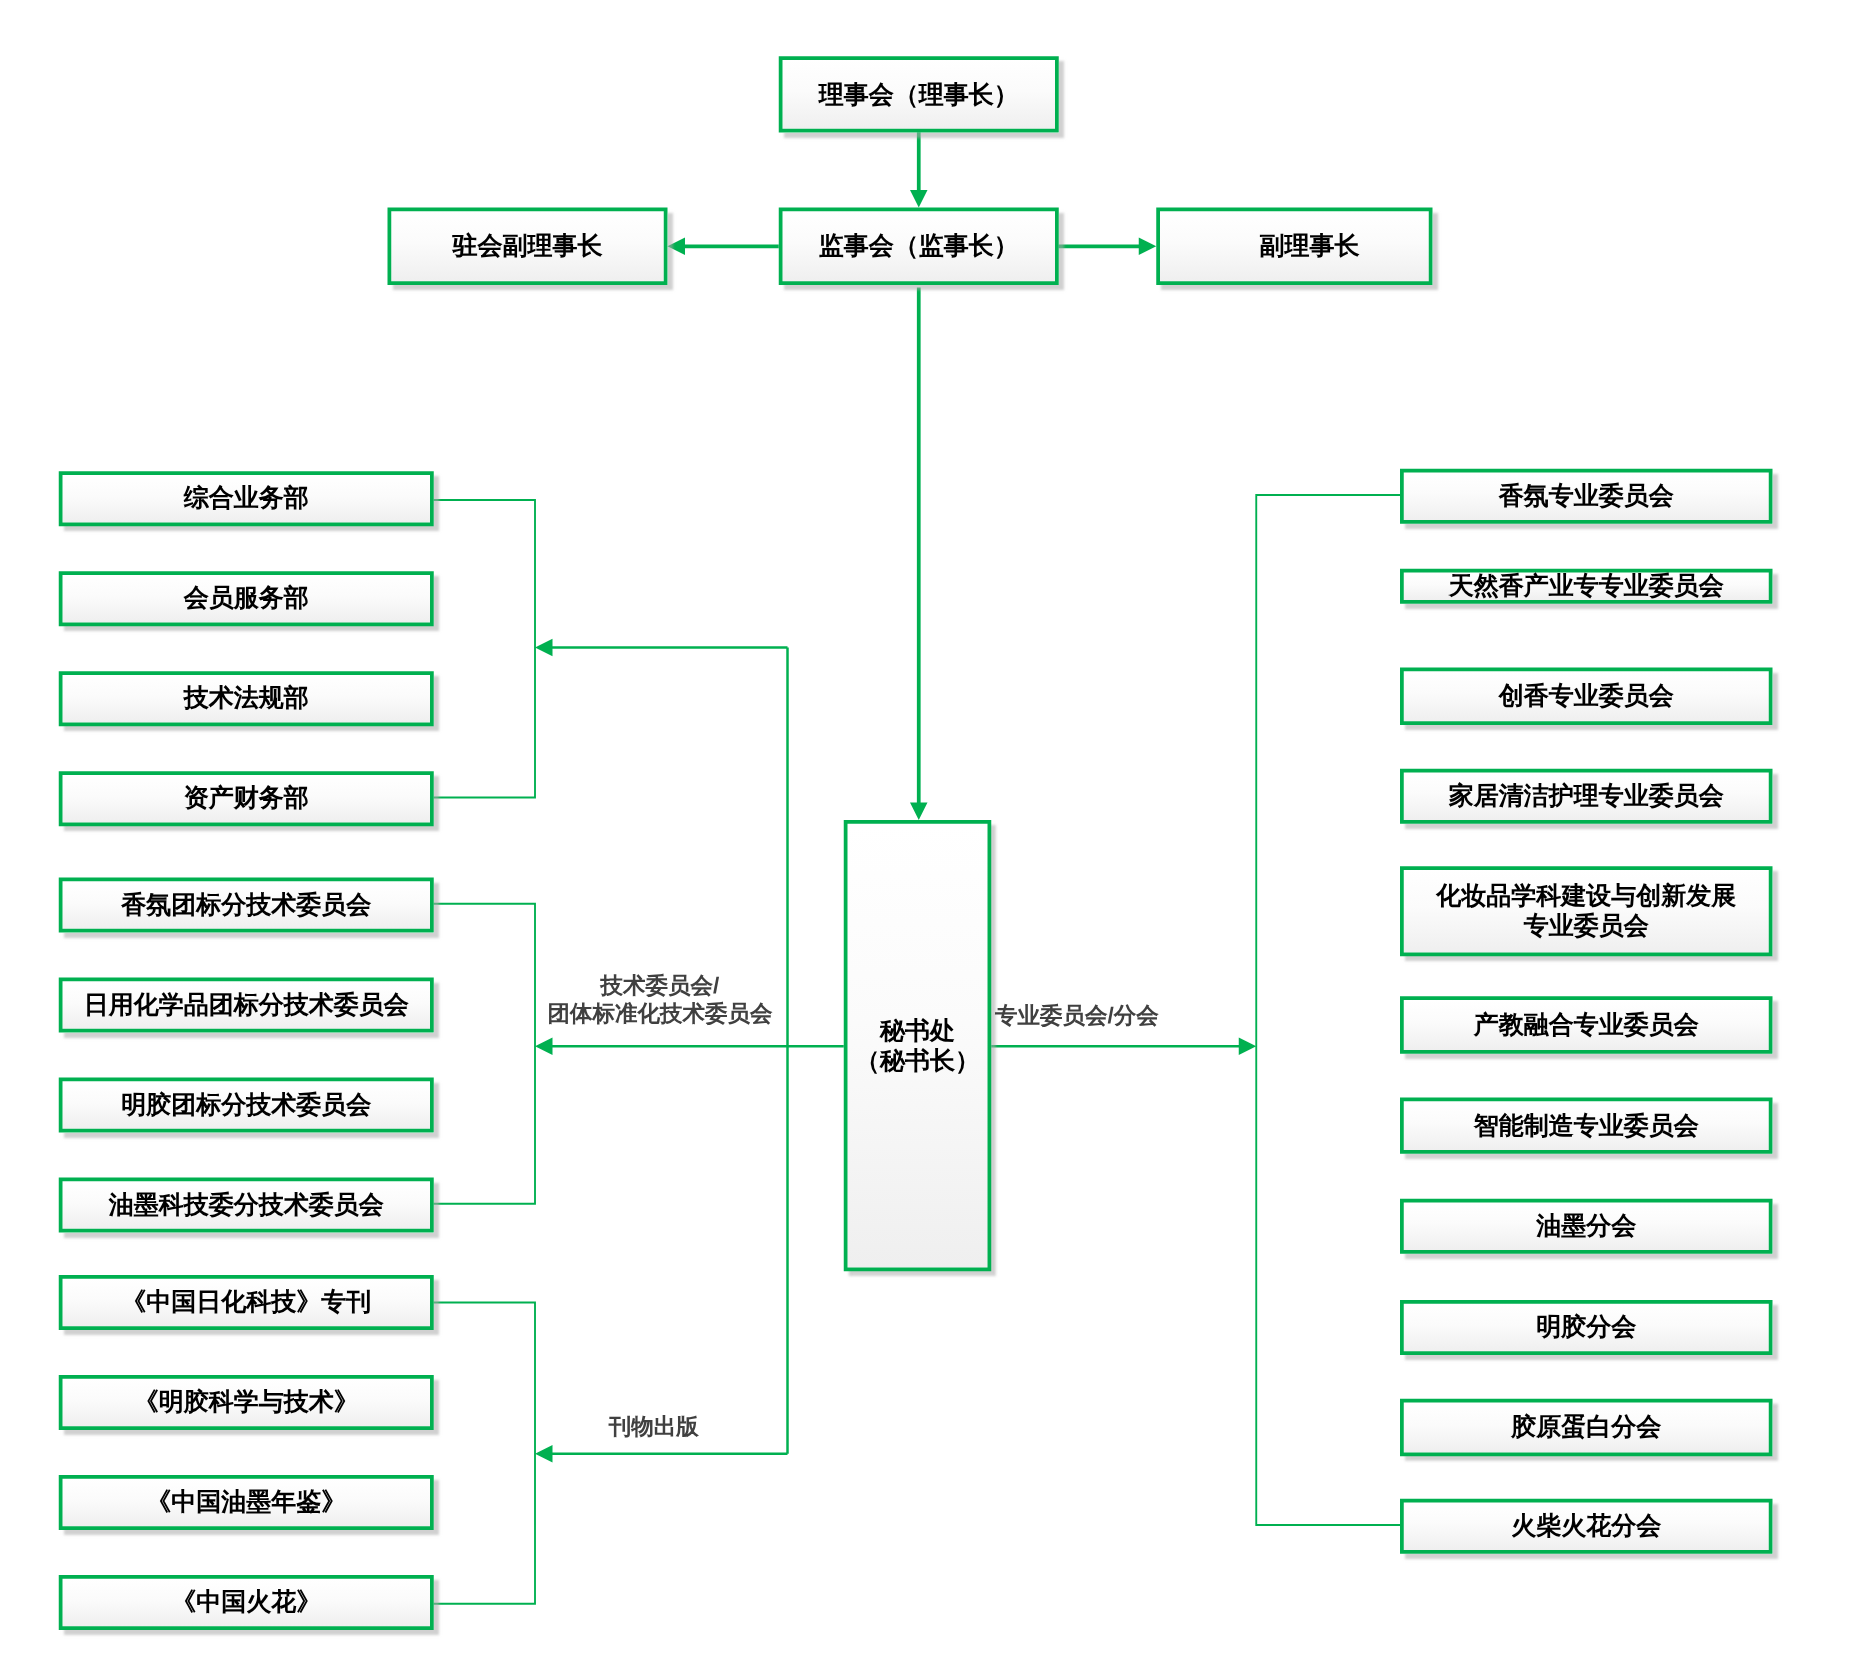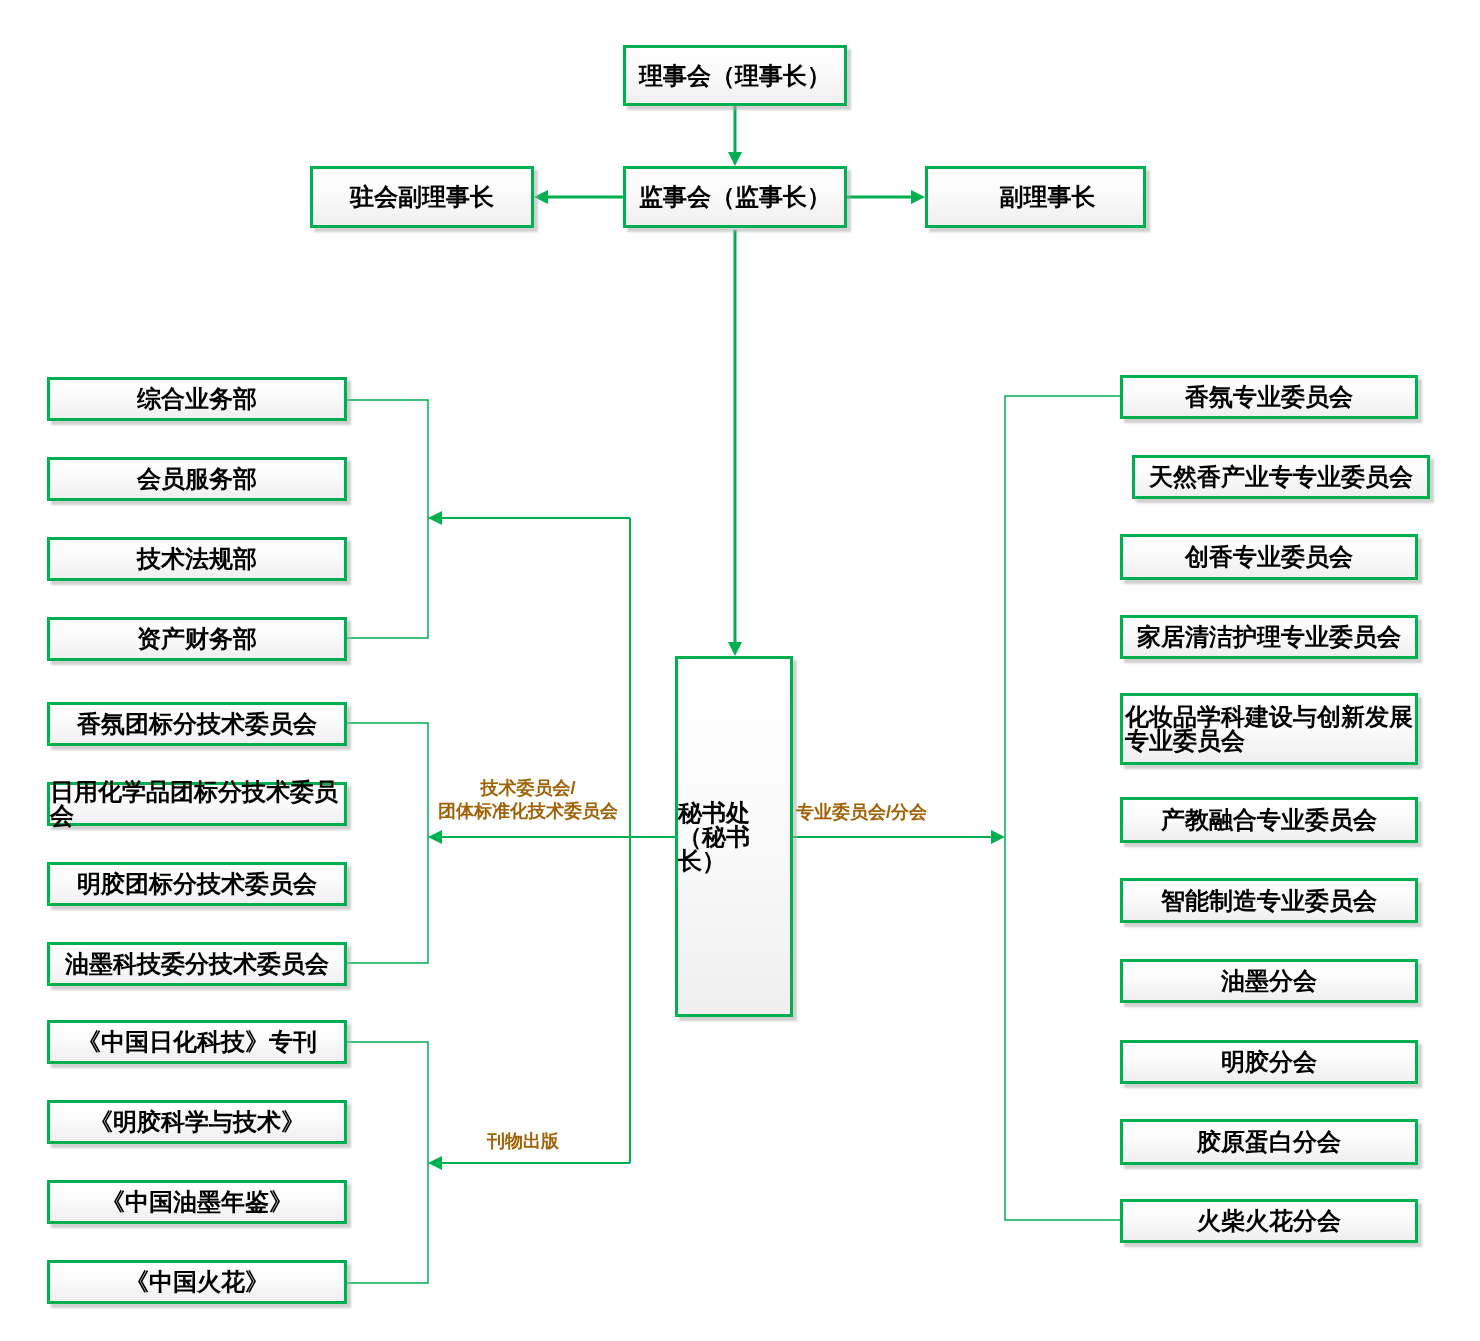--- a/index.html
+++ b/index.html
@@ -23,32 +23,32 @@
   }
   .node {
     position: absolute;
     box-sizing: border-box;
     border: 3px solid #00b050;
     background: linear-gradient(180deg, #ffffff 0%, #fbfbfb 45%, #efefef 100%);
     box-shadow: 4px 4px 2px rgba(170,170,170,0.55);
     display: flex;
     align-items: center;
     justify-content: center;
-    text-align: left;
-    font-size: 24px;
+    text-align: center;
+    font-size: 20px;
     font-weight: bold;
     color: #000000;
     line-height: 24px;
     white-space: pre-line;
   }
   .edge-label {
     position: absolute;
     font-size: 18px;
     font-weight: bold;
-    color: #a16207;
+    color: #404040;
     line-height: 23px;
     text-align: center;
     white-space: pre-line;
   }
 </style>
 </head>
 <body>
 
 <div id="canvas">
 
@@ -111,21 +111,21 @@
   <div class="node" style="left:47px; top:862px; width:300px; height:44px;">明胶团标分技术委员会</div>
   <div class="node" style="left:47px; top:782px; width:300px; height:44px;">日用化学品团标分技术委员会</div>
   <div class="node" style="left:47px; top:942px; width:300px; height:44px;">油墨科技委分技术委员会</div>
 
   <div class="node" style="left:47px; top:1020px; width:300px; height:44px;">《中国日化科技》专刊</div>
   <div class="node" style="left:47px; top:1100px; width:300px; height:44px;">《明胶科学与技术》</div>
   <div class="node" style="left:47px; top:1180px; width:300px; height:44px;">《中国油墨年鉴》</div>
   <div class="node" style="left:47px; top:1260px; width:300px; height:44px;">《中国火花》</div>
 
   <div class="node" style="left:1120px; top:375px; width:298px; height:44px;">香氛专业委员会</div>
-  <div class="node" style="left:1120px; top:455px; width:298px; height:44px;margin-left:12px;">天然香产业专专业委员会</div>
+  <div class="node" style="left:1120px; top:455px; width:298px; height:28px;">天然香产业专专业委员会</div>
   <div class="node" style="left:1120px; top:534px; width:298px; height:46px;">创香专业委员会</div>
   <div class="node" style="left:1120px; top:615px; width:298px; height:44px;">家居清洁护理专业委员会</div>
   <div class="node" style="left:1120px; top:693px; width:298px; height:72px;">化妆品学科建设与创新发展
 专业委员会</div>
   <div class="node" style="left:1120px; top:797px; width:298px; height:46px;">产教融合专业委员会</div>
   <div class="node" style="left:1120px; top:878px; width:298px; height:45px;">智能制造专业委员会</div>
   <div class="node" style="left:1120px; top:959px; width:298px; height:44px;">油墨分会</div>
   <div class="node" style="left:1120px; top:1040px; width:298px; height:44px;">明胶分会</div>
   <div class="node" style="left:1120px; top:1119px; width:298px; height:46px;">胶原蛋白分会</div>
   <div class="node" style="left:1120px; top:1199px; width:298px; height:44px;">火柴火花分会</div>

